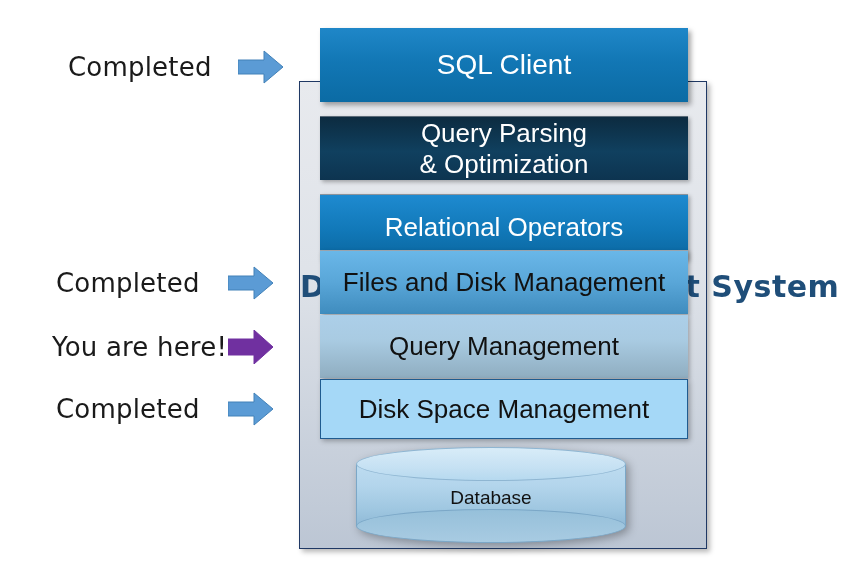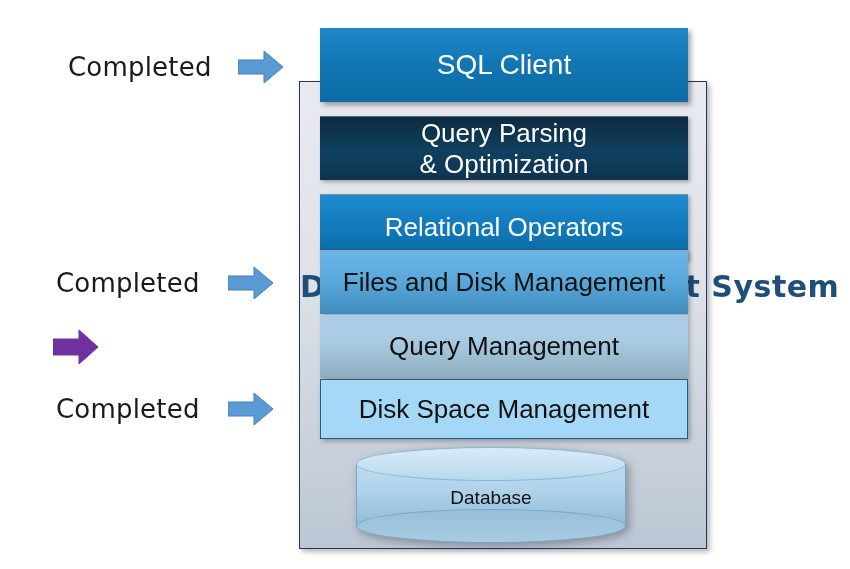--- a/index.html
+++ b/index.html
@@ -219,20 +219,21 @@
 <div class="annot" id="annot-1">
   <span class="annot-label">Completed</span>
   <span class="annot-arrow">
     <svg viewBox="0 0 46 34" preserveAspectRatio="none" aria-hidden="true">
       <polygon points="0,10 26,10 26,1 45,17 26,33 26,24 0,24" fill="#5b9bd5" stroke="#4281b8" stroke-width="1"></polygon>
     </svg>
   </span>
 </div>
 
 <div class="annot" id="annot-2">
+  <span class="annot-label">You are here!</span>
   <span class="annot-arrow">
     <svg viewBox="0 0 46 34" preserveAspectRatio="none" aria-hidden="true">
       <polygon points="0,9 26,9 26,0 45,17 26,34 26,25 0,25" fill="#7030a0" stroke="#7030a0" stroke-width="1"></polygon>
     </svg>
   </span>
 </div>
 
 <div class="annot" id="annot-3">
   <span class="annot-label">Completed</span>
   <span class="annot-arrow">

